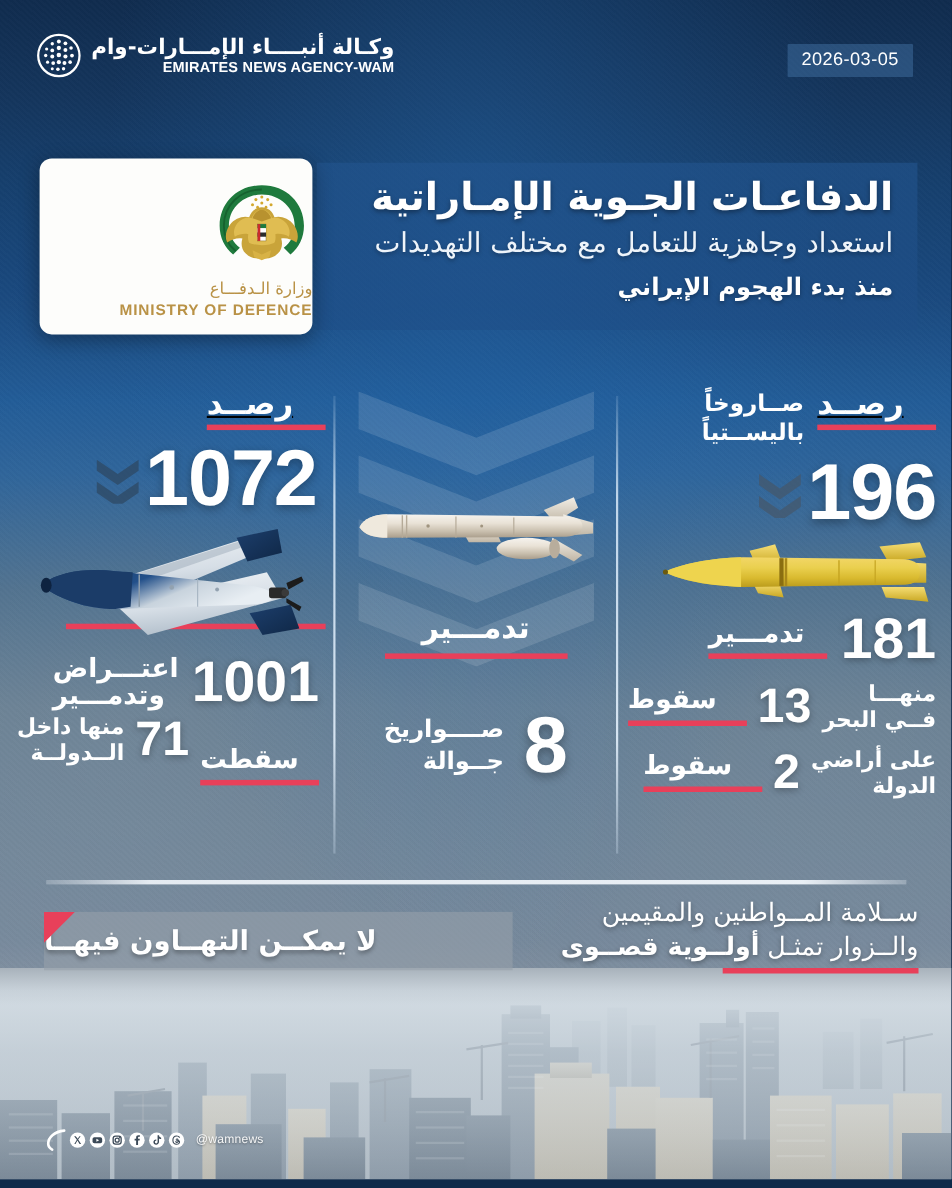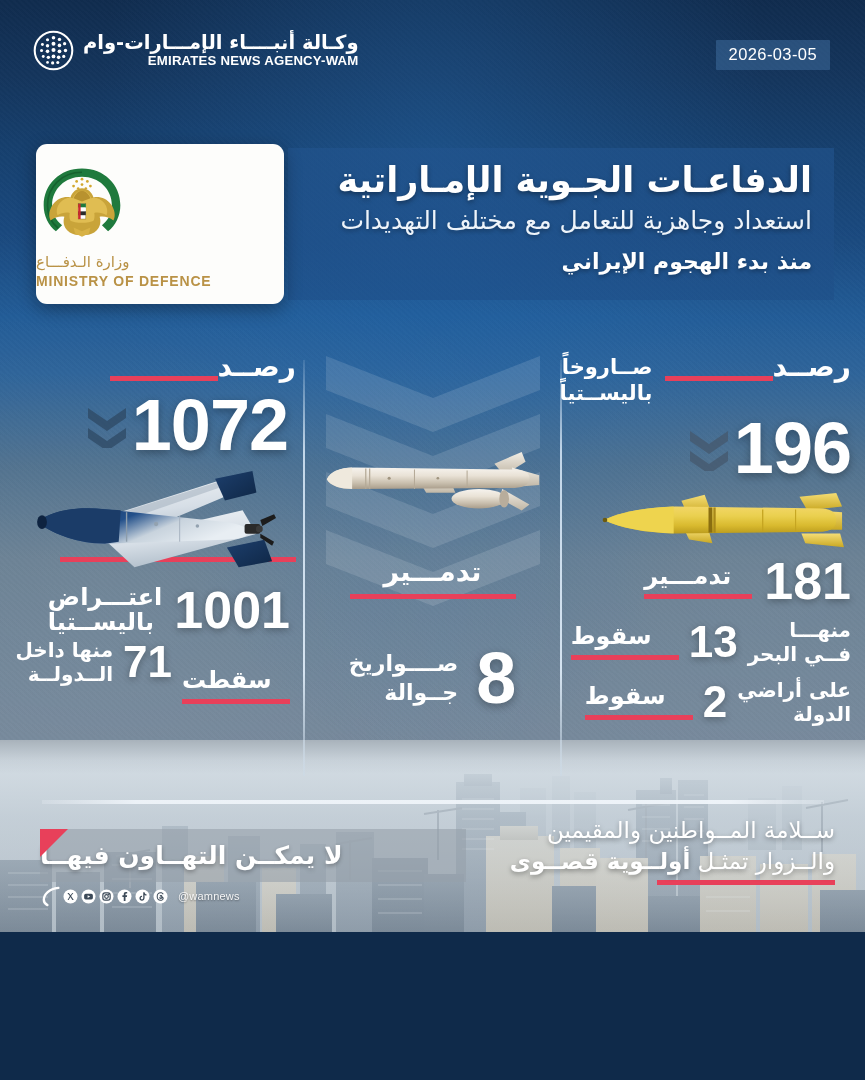--- a/index.html
+++ b/index.html
@@ -5,21 +5,21 @@
   * { margin:0; padding:0; box-sizing:border-box; }
   html,body { width:865px; height:1080px; }
   body {
     font-family:"DejaVu Sans","Liberation Sans",sans-serif;
     background:#0f2a4a;
     position:relative;
     overflow:hidden;
   }
   .page {
     position:relative;
-    width:865px; height:932px;
+    width:865px; height:1072px;
     background:
       linear-gradient(180deg,
         #102c4e 0%,
         #14355c 8%,
         #16406e 16%,
         #1a4a80 26%,
         #1f5a96 34%,
         #2a6198 40%,
         #4c6e8c 50%,
         #667d91 60%,
@@ -95,21 +95,21 @@
     line-height:1.3; margin-top:10px;
     text-shadow:0 2px 4px rgba(0,0,0,.3);
   }
 
   
   .mod-card {
     position:absolute; left:36px; top:144px; width:248px; height:160px;
     background:#fdfdfb; border-radius:11px;
     box-shadow:0 5px 18px rgba(0,0,0,.33);
     z-index:5;
-    display:flex; flex-direction:column; align-items:flex-start;
+    display:flex; flex-direction:column; align-items:flex-end;
     justify-content:center; padding-top:6px;
   }
   .mod-emblem { width:92px; height:82px; }
   .mod-ar {
     color:#b99246; font-size:15px; letter-spacing:3.4px;
     margin-top:6px; direction:rtl; font-weight:normal;
   }
   .mod-en {
     color:#b99246; font-size:14px; font-weight:bold;
     letter-spacing:.8px; margin-top:2px;
@@ -130,21 +130,21 @@
   .col-right { right:14px; width:282px; text-align:right; }
   .col-mid   { left:312px; width:241px; text-align:center; }
 
   
   .stat-head { position:relative; }
   .lbl-row {
     display:flex; align-items:flex-start; gap:12px;
     direction:rtl; justify-content:flex-start;
   }
   .col-left .lbl-row { justify-content:flex-end; flex-direction:row; }
-  .lbl-block { display:flex; flex-direction:row; }
+  .lbl-block { display:flex; flex-direction:column;text-decoration:underline; }
   .lbl-main {
     color:#ffffff; font-weight:bold; font-size:28px;
     letter-spacing:2px; line-height:1.05; white-space:nowrap;
   }
   .red-rule {
     height:5px; background:#e8405a; margin-top:5px; width:100%;
     min-width:92px;
   }
   .lbl-desc {
     color:#ffffff; font-weight:bold; font-size:21px;
@@ -440,21 +440,21 @@
 
           <circle cx="126" cy="60" r="2.2" fill="#93a2b0"></circle>
           <circle cx="168" cy="62" r="1.8" fill="#93a2b0"></circle>
         </svg>
       </div>
 
       <div class="srow" style="justify-content:flex-start; margin-top:-2px; padding-right:6px;">
         <div class="s-num">1001</div>
         <div class="s-lbl" style="align-items:flex-end;">
           <div class="s-lbl-main">اعتـــراض</div>
-          <div class="s-lbl-main">باليســتيا</div>
+          <div class="s-lbl-main">وتدمـــير</div>
         </div>
       </div>
       <div class="red-rule" style="width:236px; margin-top:-78px; margin-left:6px; margin-bottom:58px;"></div>
 
       <div class="srow" style="justify-content:flex-start; margin-top:6px; padding-right:6px; gap:10px;">
         <div class="s-lbl" style="align-items:flex-end;margin-top:48px;">
           <div class="s-lbl-main">سقطت</div>
           <div class="rule-sm" style="width:108px;"></div>
         </div>
         <div class="s-num s-num-sm">71</div>

